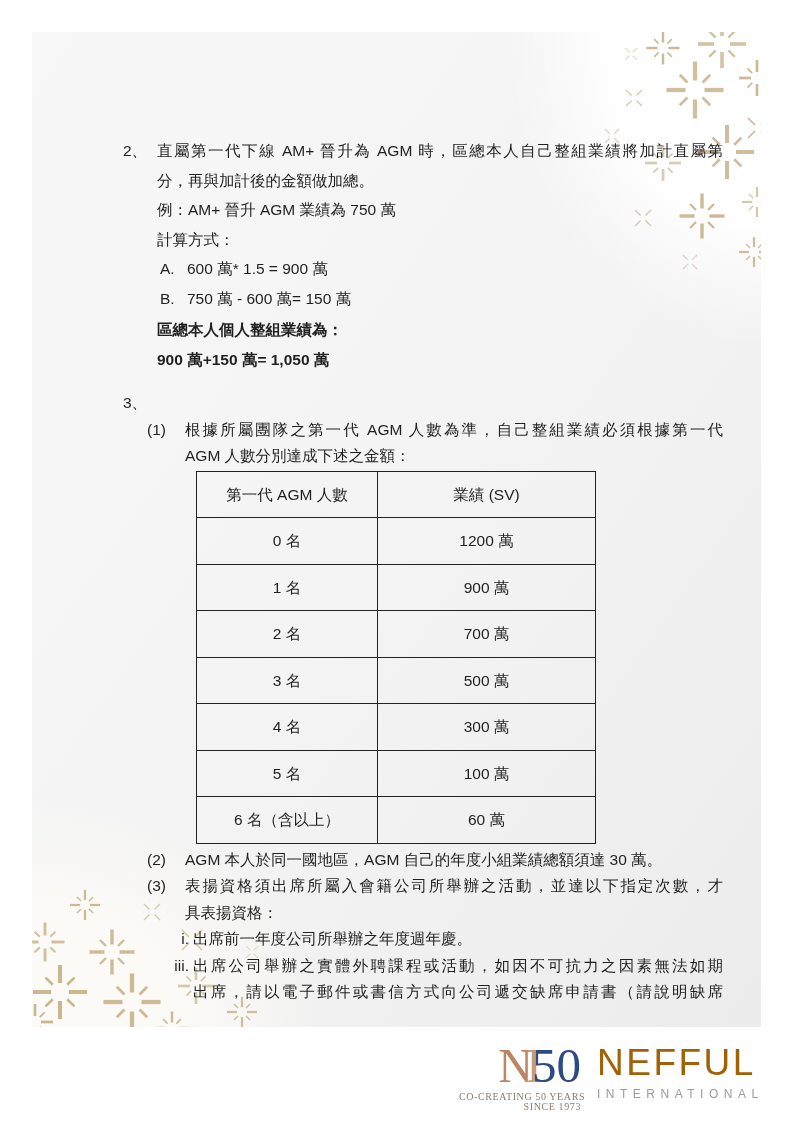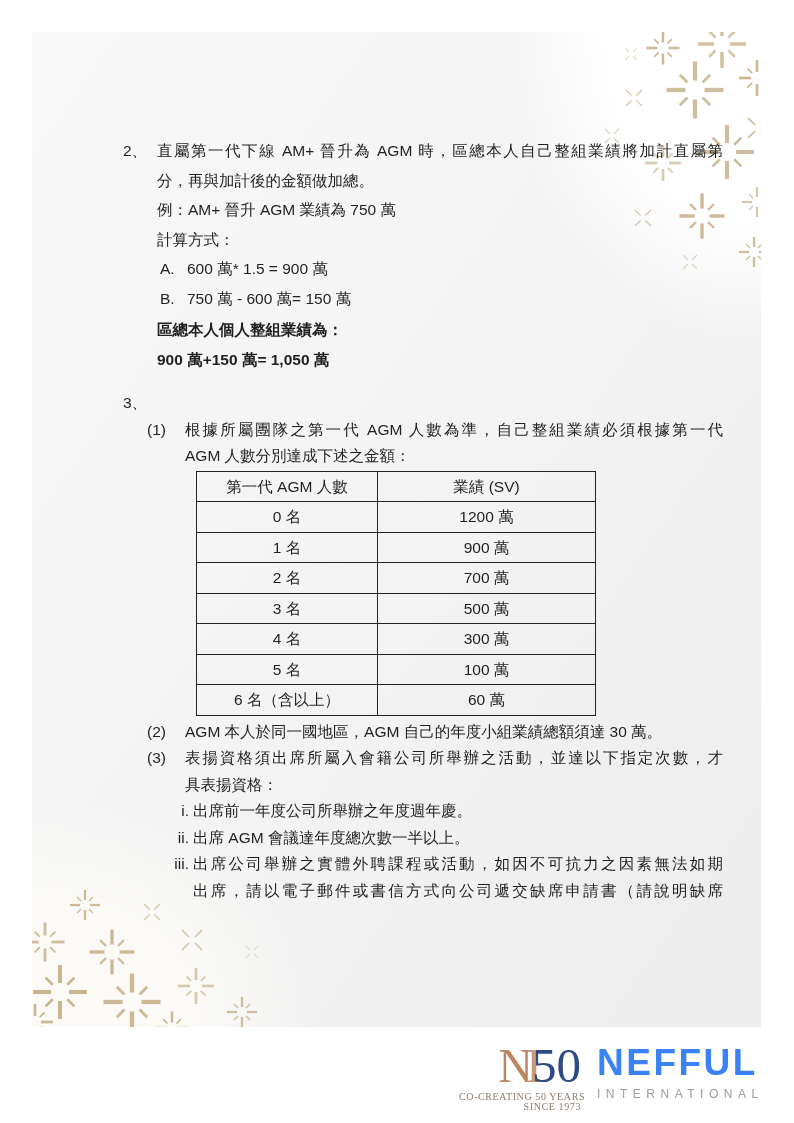--- a/index.html
+++ b/index.html
@@ -48,41 +48,41 @@
   .sub { display:flex; margin-left:115px; }
   .sub-label { width:38px; flex:none; }
   .sub-text { width:538px; }
 
   table.agm-table {
     margin:1px 0 3px 164px; border-collapse:collapse;
     border:1.5px solid #222222; background:transparent;
   }
   .agm-table th, .agm-table td {
     border:1px solid #222222; font-weight:400; text-align:center;
-    height:27px; padding:7px 4px; font-size:15.5px; line-height:1;
+    height:27px; padding:15px 4px; font-size:15.5px; line-height:1;
   }
   .agm-table .c1 { width:181px; }
   .agm-table .c2 { width:218px; }
 
   .roman { display:flex; margin-left:128px; }
   .roman-label { width:29px; text-align:right; flex:none; }
   .roman-text { margin-left:4px; width:530px; }
 
   
   .logo { position:absolute; left:459px; top:1042px; display:flex; gap:16px; z-index:3; }
   .logo-left { width:122px; text-align:right; }
   .monogram { height:47px; line-height:47px; font-family:"Liberation Serif","DejaVu Serif",serif; white-space:nowrap; }
   .mono-n  { font-size:48px; color:#bd8663; }
   .mono-i  { font-size:48px; color:#c99a78; margin-left:-7px; }
   .mono-50 { font-size:49px; color:#2c4a84; margin-left:-10px; }
   .tagline { font-size:10px; color:#8a7c6c; letter-spacing:0.6px; line-height:9.5px;
              font-family:"Liberation Serif","DejaVu Serif",serif; white-space:nowrap; }
   .tagline-top { margin-top:3px; }
   .logo-right { padding-top:3px; }
-  .brand { font-size:37px; font-weight:700; color:#3b82f6; letter-spacing:2.5px; line-height:36px; white-space:nowrap; }
+  .brand { font-size:37px; font-weight:400; color:#a16207; letter-spacing:2.5px; line-height:36px; white-space:nowrap; }
   .brand-sub { font-size:12px; color:#9b9b9b; letter-spacing:5.5px; margin-top:6px; white-space:nowrap; }
 </style>
 </head>
 <body>
 
 <div class="page">
   <div class="card">
 
     <div class="glow-tr"></div>
     <div class="glow-bl"></div>
@@ -227,26 +227,20 @@
           </div>
         </div>
 
         <div class="roman">
           <span class="roman-label">i.</span>
           <div class="roman-text">
             <div class="nw">出席前一年度公司所舉辦之年度週年慶。</div>
           </div>
         </div>
         <div class="roman">
-          <span class="roman-label">ii.</span>
-          <div class="roman-text">
-            <div class="nw">出席 AGM 會議達年度總次數一半以上。</div>
-          </div>
-        </div>
-        <div class="roman">
           <span class="roman-label">iii.</span>
           <div class="roman-text">
             <div class="just">出席公司舉辦之實體外聘課程或活動，如因不可抗力之因素無法如期</div>
             <div class="just">出席，請以電子郵件或書信方式向公司遞交缺席申請書（請說明缺席</div>
           </div>
         </div>
       </section>
     </div>
   </div>
 

